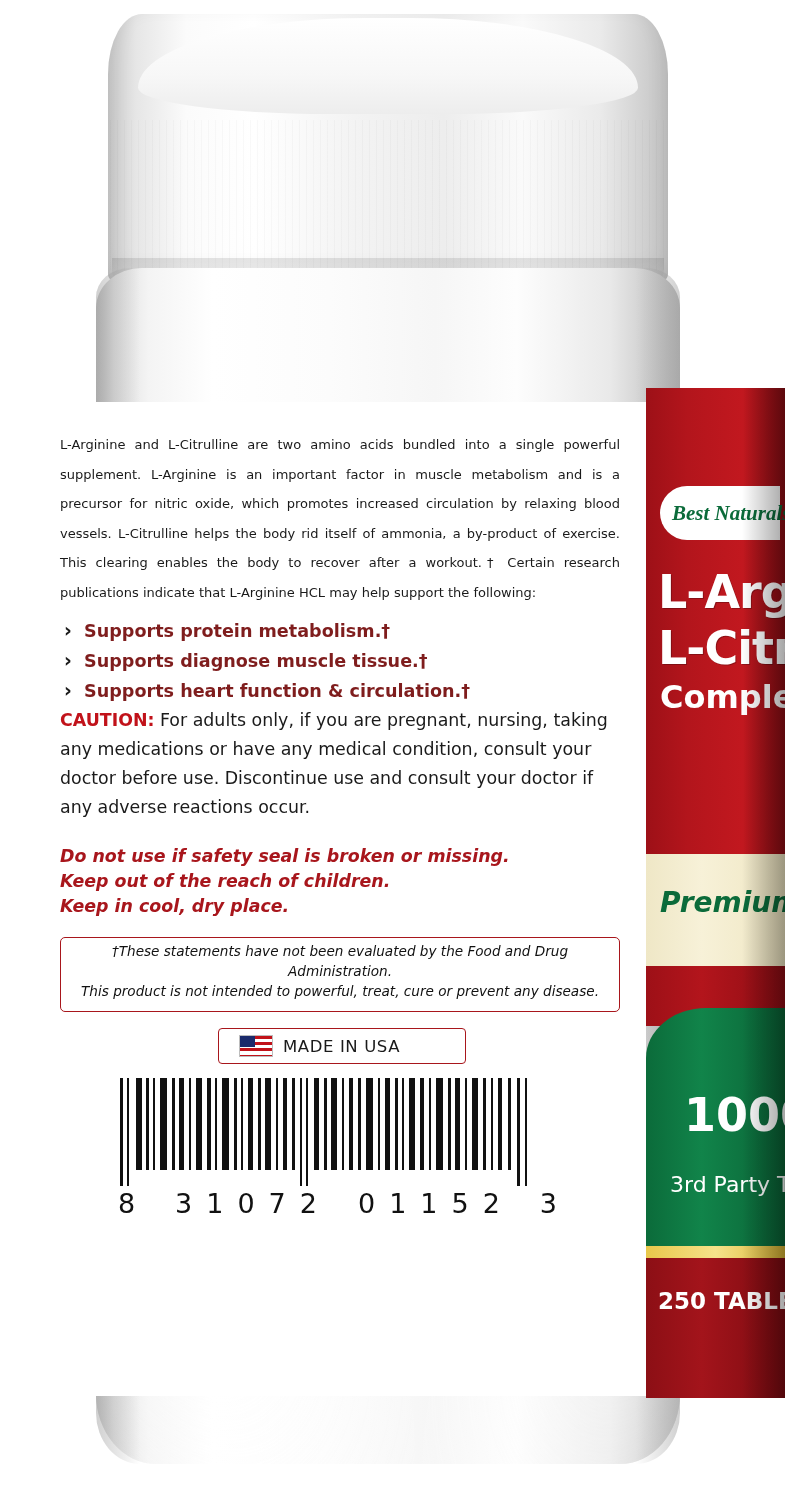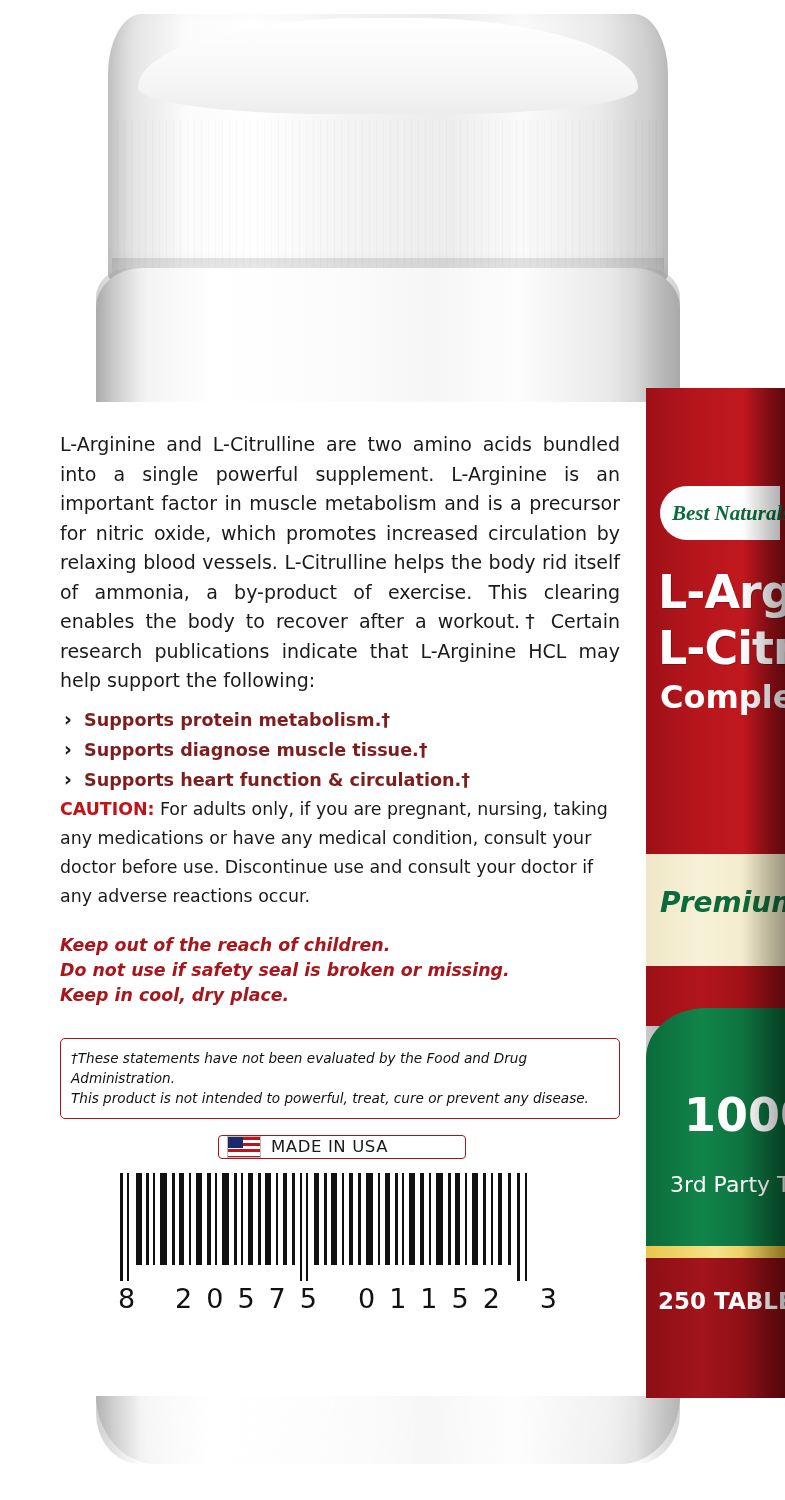--- a/index.html
+++ b/index.html
@@ -154,21 +154,21 @@
     box-shadow: 0 0 0 0 transparent;
   }
   .back-label-inner {
     position: absolute;
     left: 60px;
     top: 430px;
     width: 560px;
   }
 
   .para {
-    font-size: 19px;
+    font-size: 13px;
     line-height: 29.5px;
     color: #1a1a1a;
     text-align: justify;
     text-justify: inter-word;
     margin: 0;
     font-family: "DejaVu Sans", sans-serif;
   }
   .bullets {
     margin: 9px 0 0 0;
     padding: 0;
@@ -207,47 +207,48 @@
     margin-top: 22px;
     color: #a8161c;
     font-style: italic;
     font-weight: bold;
     font-size: 17.4px;
     line-height: 25px;
     font-family: "DejaVu Sans", sans-serif;
   }
 
   .disclaimer-box {
-    margin-top: 30px;
+    margin-top: 18px;
     border: 1.6px solid #a8161c;
     border-radius: 5px;
-    padding: 9px 10px 10px 10px;
+    padding: 3px 10px 10px 10px;
     width: 538px;
+    text-align: center;
   }
   .disclaimer-box p {
     margin: 0;
     font-size: 13.6px;
     line-height: 20px;
     font-style: italic;
     color: #111;
     font-family: "DejaVu Sans", sans-serif;
   }
 
   
   .made-in-usa {
     margin-top: 16px;
     margin-left: 158px;
     width: 248px;
-    height: 24px;
+    height: 36px;
     border: 1.6px solid #a8161c;
     border-radius: 4px;
     display: flex;
     align-items: center;
     gap: 10px;
-    padding-left: 8px;
+    padding-left: 20px;
     box-sizing: border-box;
   }
   .flag {
     width: 34px;
     height: 22px;
     position: relative;
     background: repeating-linear-gradient(180deg, #c1121a 0 3.1px, #ffffff 3.1px 6.2px);
     border: 1px solid #bdbdbd;
     box-sizing: border-box;
   }
@@ -460,22 +461,22 @@
       <li>Supports protein metabolism.†</li>
       <li>Supports diagnose muscle tissue.†</li>
       <li>Supports heart function &amp; circulation.†</li>
     </ul>
 
     <div class="caution-block">
       <span class="caution-word">CAUTION:</span><span> For adults only, if you are pregnant, nursing, taking any medications or have any medical condition, consult your doctor before use. Discontinue use and consult your doctor if any adverse reactions occur.</span>
     </div>
 
     <div class="warn-lines">
+      <div>Do not use if safety seal is broken or missing.</div>
       <div>Keep out of the  reach of children.</div>
-      <div>Do not use if safety seal is broken or missing.</div>
       <div>Keep in cool, dry place.</div>
     </div>
 
     <div class="disclaimer-box">
       <p>†These statements have not been evaluated by the Food and Drug Administration.</p>
       <p>This product is not intended to powerful, treat, cure or prevent any disease.</p>
     </div>
 
     <div class="made-in-usa">
       <span class="flag"></span>
@@ -531,21 +532,21 @@
           <rect x="365" y="0" width="3" height="92"></rect>
           <rect x="373" y="0" width="2" height="92"></rect>
           <rect x="380" y="0" width="4" height="92"></rect>
           <rect x="390" y="0" width="3" height="92"></rect>
           <rect x="399" y="0" width="3" height="108"></rect>
           <rect x="407" y="0" width="2" height="108"></rect>
         </g>
       </svg>
       <div class="barcode-digits">
         <span class="bd-left">8</span>
-        <span class="bd-g1">20575</span>
+        <span class="bd-g1">31072</span>
         <span class="bd-g2">01152</span>
         <span class="bd-right">3</span>
       </div>
     </div>
   </div>
 
   <div class="front-label">
     <div class="fl-red"></div>
     <div class="fl-cream"></div>
     <div class="fl-red2"></div>

